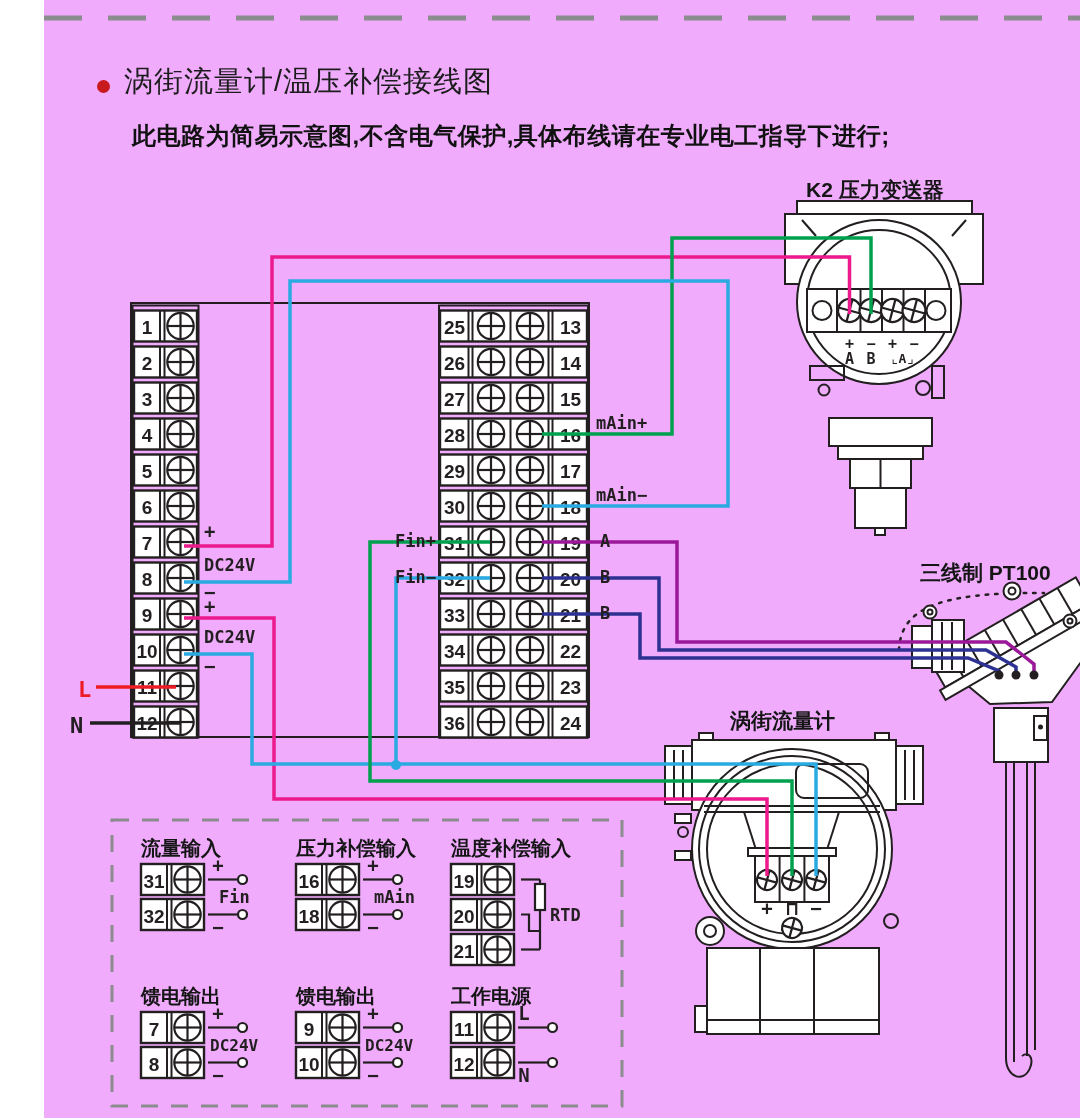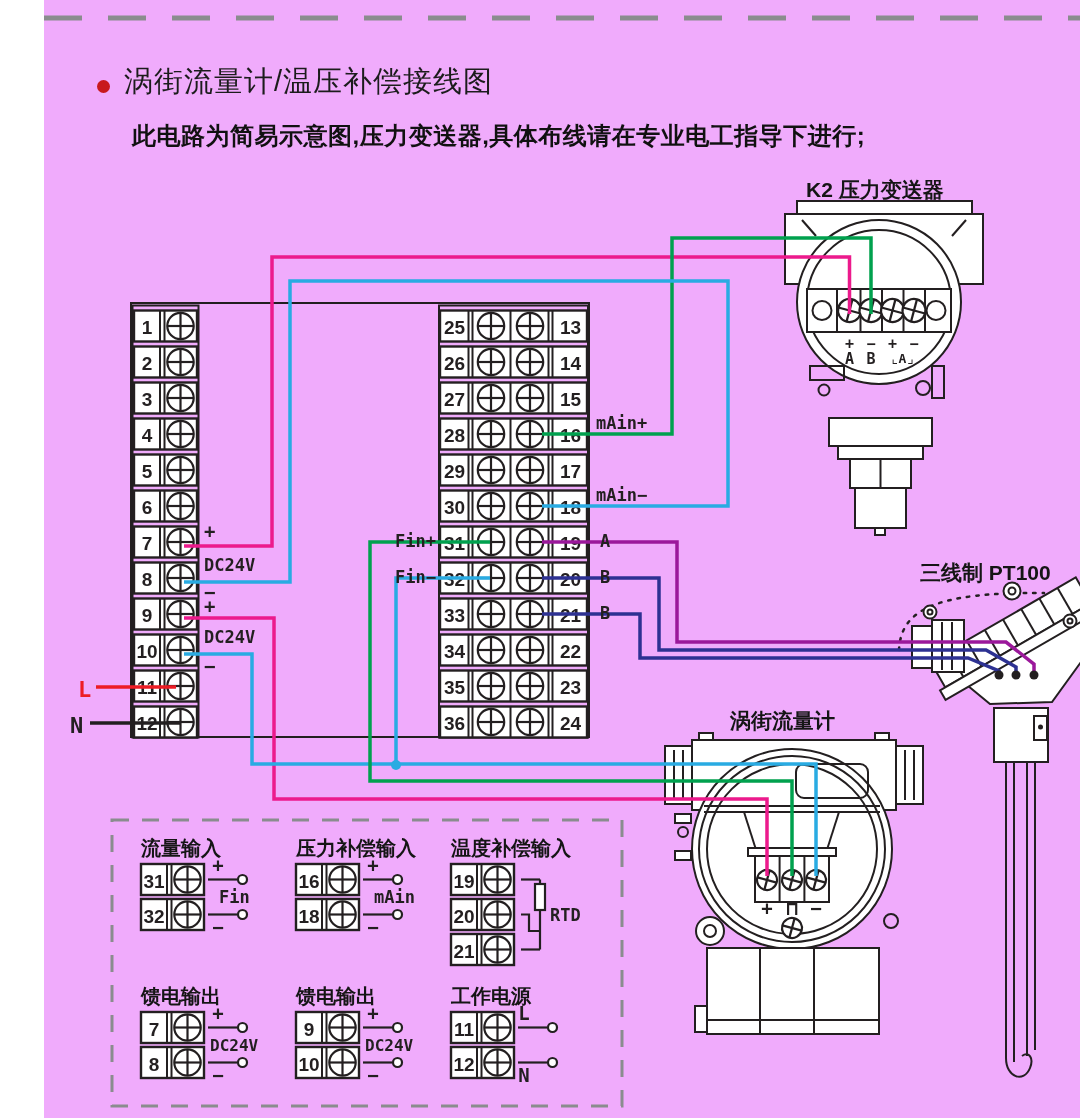--- a/index.html
+++ b/index.html
@@ -27,21 +27,21 @@
   .thin{stroke:#231f20;stroke-width:2;fill:none;}
   .dotted{stroke:#231f20;stroke-width:2.5;stroke-dasharray:2.5 7;fill:none;stroke-linecap:round;}
 </style>
 </head>
 <body>
 
 <div id="page">
 
   <div id="bullet"></div>
   <div id="title-row">涡街流量计/温压补偿接线图</div>
-  <div id="subtitle">此电路为简易示意图,压力变送器,具体布线请在专业电工指导下进行;</div>
+  <div id="subtitle">此电路为简易示意图,不含电气保护,具体布线请在专业电工指导下进行;</div>
 
   <svg id="diagram" width="1080" height="1118" viewBox="0 0 1080 1118">
 
     <line x1="0" y1="18" x2="1080" y2="18" stroke="#8a8c8e" stroke-width="5" stroke-dasharray="38 26"></line>
 
     <g id="main-panel">
       <rect x="87" y="303" width="458" height="434" class="ol"></rect>
       <rect x="88.5" y="305.5" width="66" height="432" class="ol"></rect>
       <rect x="395" y="305.5" width="149" height="432" class="ol"></rect>
       <g id="left-strip">

